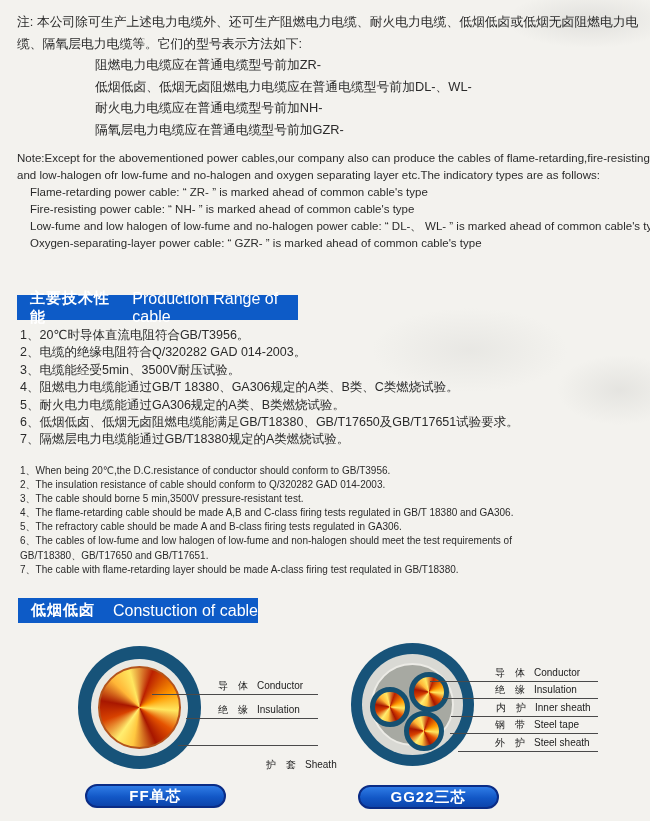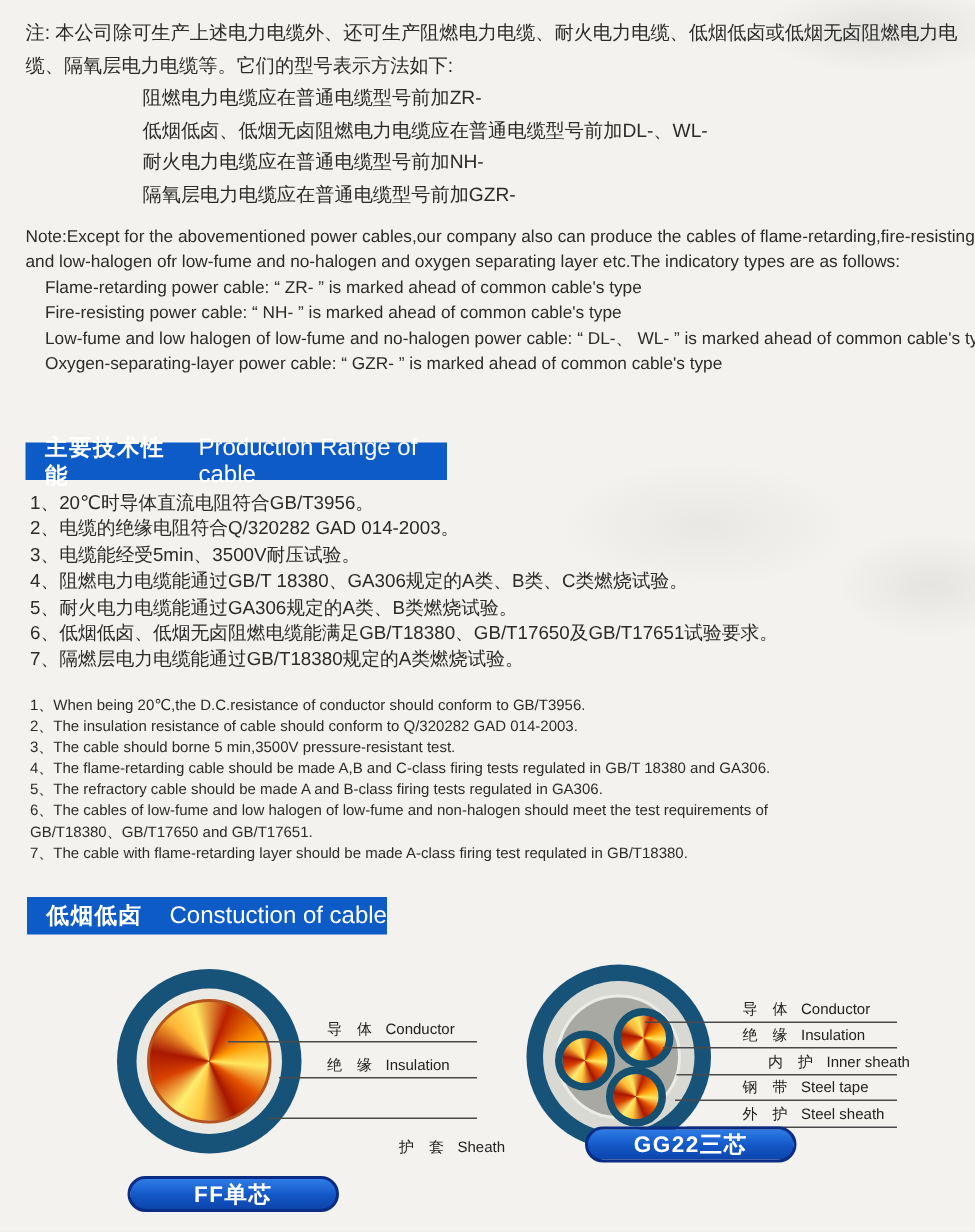--- a/index.html
+++ b/index.html
@@ -79,21 +79,21 @@
   .pill{
     position:absolute;height:24px;width:141px;
     border-radius:13px;
     background:linear-gradient(180deg,#2f7ce6 0%,#1257c6 55%,#0c44ab 100%);
     border:2px solid #0a2c85;box-sizing:border-box;
     color:#ffffff;font-size:15px;font-weight:bold;
     display:flex;align-items:center;justify-content:center;
     letter-spacing:1px;
   }
   .pill1{left:85px;top:784px;}
-  .pill2{left:358px;top:751px;margin-left:32px;}
+  .pill2{left:358px;top:785px;}
 </style>
 </head>
 <body>
 
 <div class="page">
 
   <div class="abs note-cn">
     <div class="nowrap">注: 本公司除可生产上述电力电缆外、还可生产阻燃电力电缆、耐火电力电缆、低烟低卤或低烟无卤阻燃电力电</div>
     <div class="nowrap">缆、隔氧层电力电缆等。它们的型号表示方法如下:</div>
     <div class="nowrap ind">阻燃电力电缆应在普通电缆型号前加ZR-</div>
@@ -171,21 +171,21 @@
   <div class="lead" style="left:442px;top:698px;width:156px;"></div>
   <div class="lead" style="left:451px;top:716px;width:147px;"></div>
   <div class="lead" style="left:450px;top:733px;width:148px;"></div>
   <div class="lead" style="left:458px;top:751px;width:140px;"></div>
   <div class="layer-label" style="left:495px;top:666px;">
     <span class="cn">导　体</span><span class="en">Conductor</span>
   </div>
   <div class="layer-label" style="left:495px;top:683px;">
     <span class="cn">绝　缘</span><span class="en">Insulation</span>
   </div>
-  <div class="layer-label" style="left:512px;top:701px;">
+  <div class="layer-label" style="left:496px;top:701px;">
     <span class="cn">内　护</span><span class="en">Inner sheath</span>
   </div>
   <div class="layer-label" style="left:495px;top:718px;">
     <span class="cn">钢　带</span><span class="en">Steel tape</span>
   </div>
   <div class="layer-label" style="left:495px;top:736px;">
     <span class="cn">外　护</span><span class="en">Steel sheath</span>
   </div>
   <div class="pill pill2">GG22三芯</div>
 

